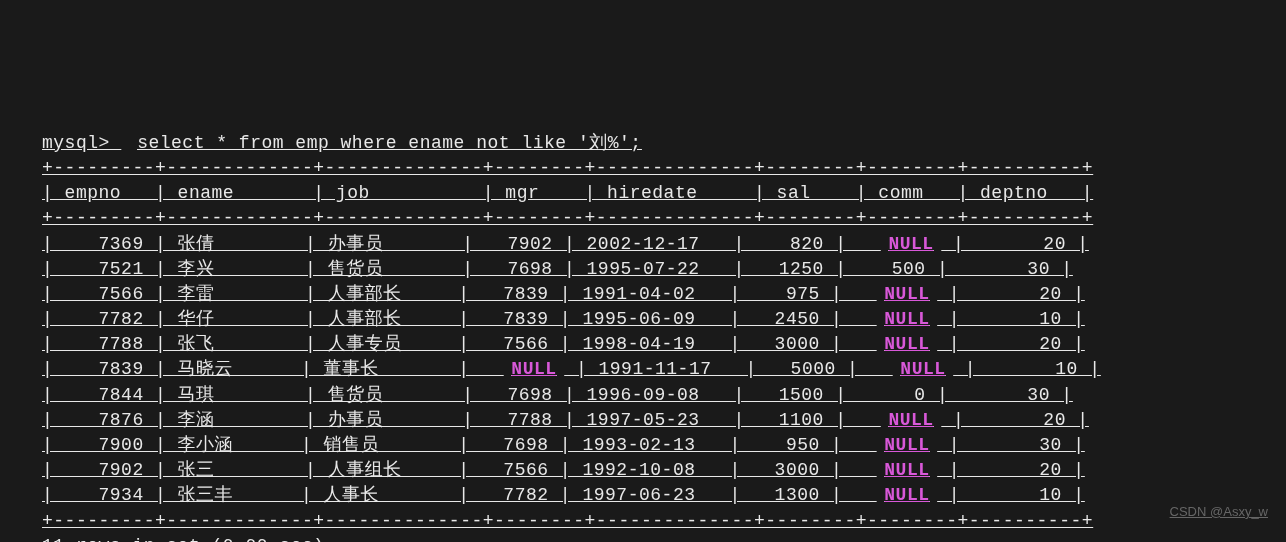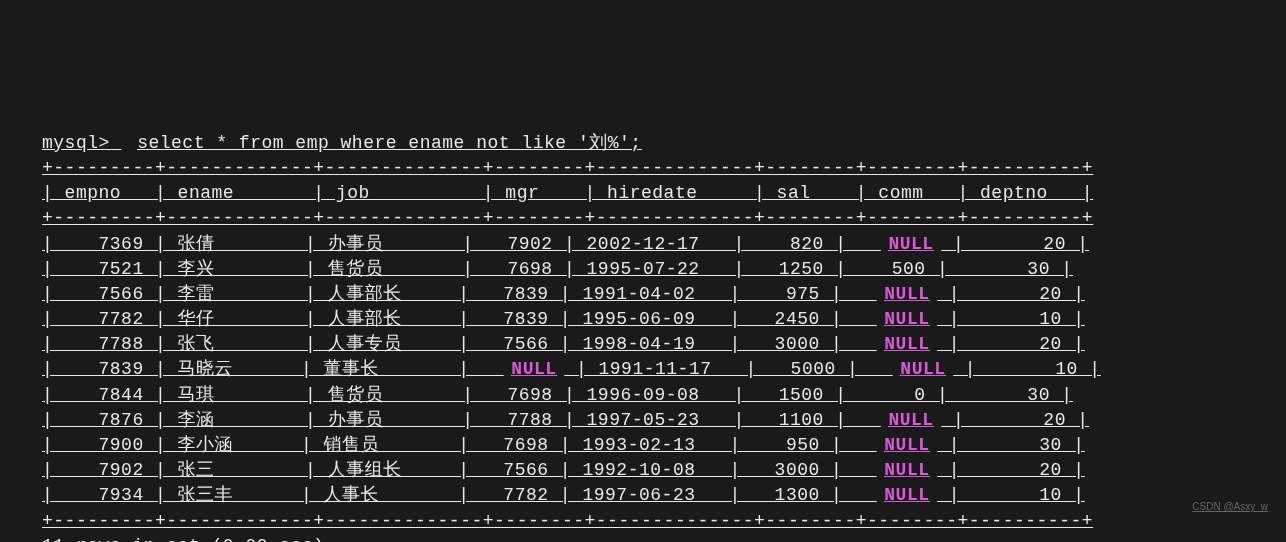--- a/index.html
+++ b/index.html
@@ -11,23 +11,23 @@
     line-height: 1.4;
     padding: 6px 10px;
     white-space: pre;
     letter-spacing: 0.5px;
   }
   .prompt { color: #e8e8e8; }
   .null { color: #d858d8; font-weight: bold; }
   .row-line { color: #e8e8e8; }
   .watermark {
     position: fixed;
-    bottom: 20px;
+    bottom: 13px;
     right: 10px;
-    font-size: 10px;
+    font-size: 13px;
     color: #666;
     font-family: sans-serif;
     letter-spacing: 0;
   }
 </style>
 </head>
 <body>
 
 
 

